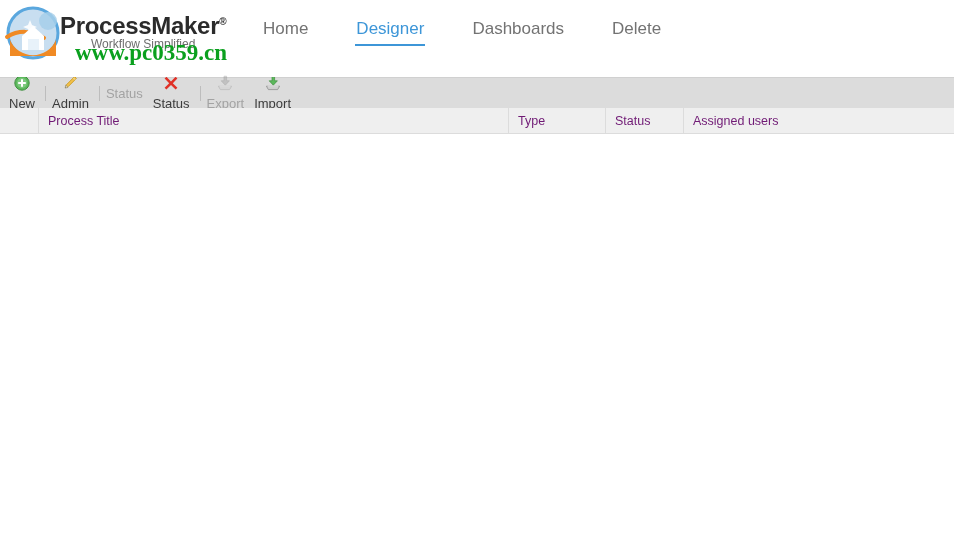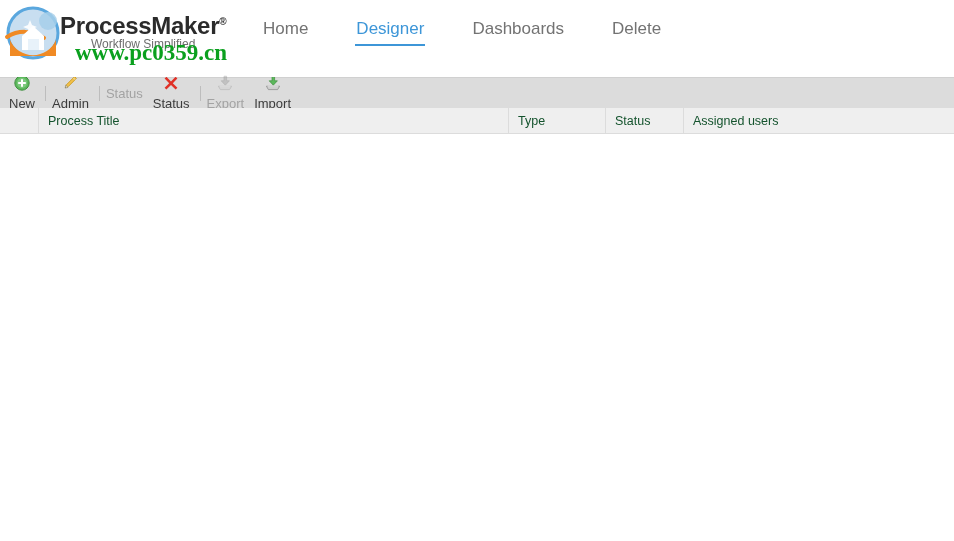--- a/index.html
+++ b/index.html
@@ -169,21 +169,21 @@
   }
   #grid-header {
     display: flex;
     height: 26px;
     background: #efefef;
     border-bottom: 1px solid #dcdcdc;
     box-sizing: border-box;
   }
   .gh-cell {
     font-size: 12.5px;
-    color: #14532d;
+    color: #701a75;
     display: flex;
     align-items: center;
     padding-left: 9px;
     box-sizing: border-box;
     border-left: 1px solid #dcdcdc;
     white-space: nowrap;
     cursor: pointer;
   }
   .gh-cell.first {
     border-left: none;

